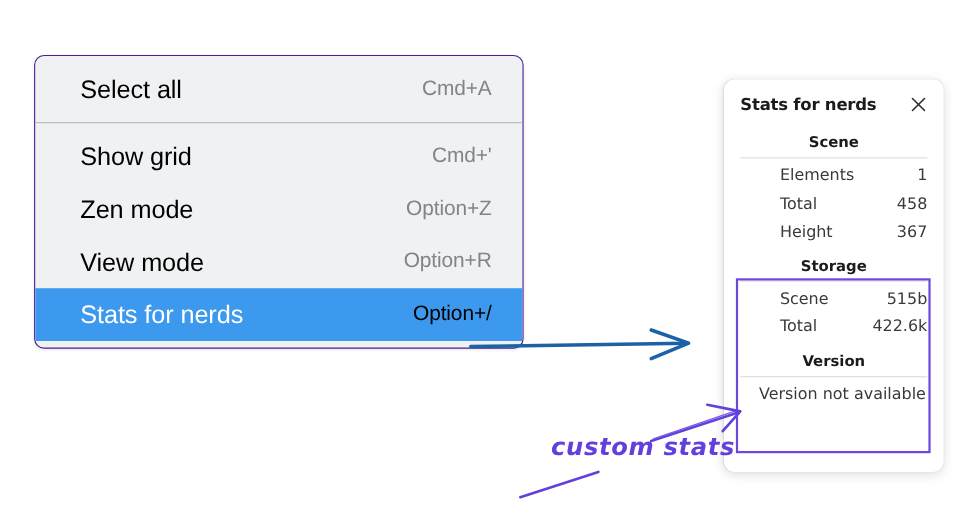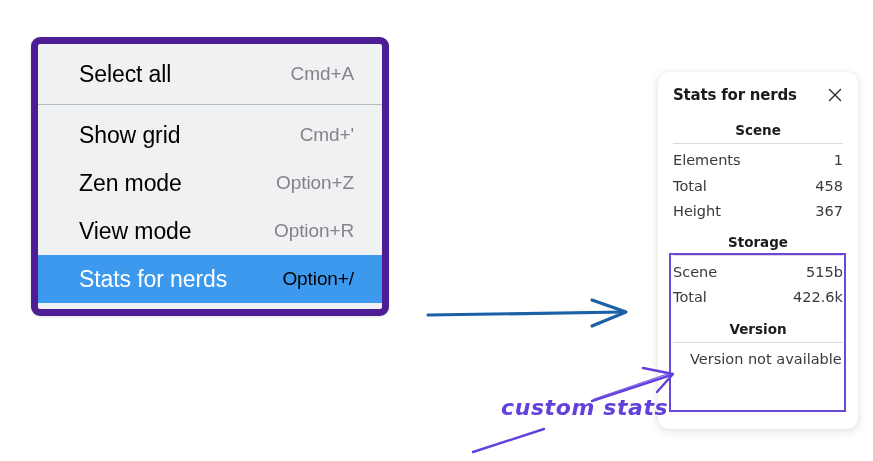--- a/index.html
+++ b/index.html
@@ -13,24 +13,24 @@
     position: relative;
     overflow: hidden;
     font-family: "Liberation Sans", sans-serif;
     -webkit-font-smoothing: antialiased;
   }
 
   
   #context-menu {
     position: absolute;
     left: 31px;
-    top: 37px;
-    width: 358px;
+    top: 50px;
+    width: 445px;
     background: #f0f1f3;
-    border: 7px solid #4c1d95;
+    border: 1px solid #4c1d95;
     border-radius: 9px;
     box-shadow: 0 1px 3px rgba(0,0,0,0.10);
     overflow: hidden;
     box-sizing: border-box;
   }
   .menu-group {
     padding: 6px 0;
   }
   .menu-sep {
     height: 1px;
@@ -113,20 +113,21 @@
     margin: 0 3px 4px 3px;
   }
   .stat-row {
     display: flex;
     justify-content: space-between;
     align-items: baseline;
     font-size: 14.5px;
     color: #3a3a3e;
     padding: 3px 3px;
     line-height: 1.35;
+    margin-left: 36px;
   }
   .stat-row .k { color: #3a3a3e; }
   .stat-row .v { color: #3a3a3e; }
   .stat-full {
     font-size: 14.5px;
     color: #3a3a3e;
     padding: 4px 3px 2px 20px;
     white-space: nowrap;
   }
   

